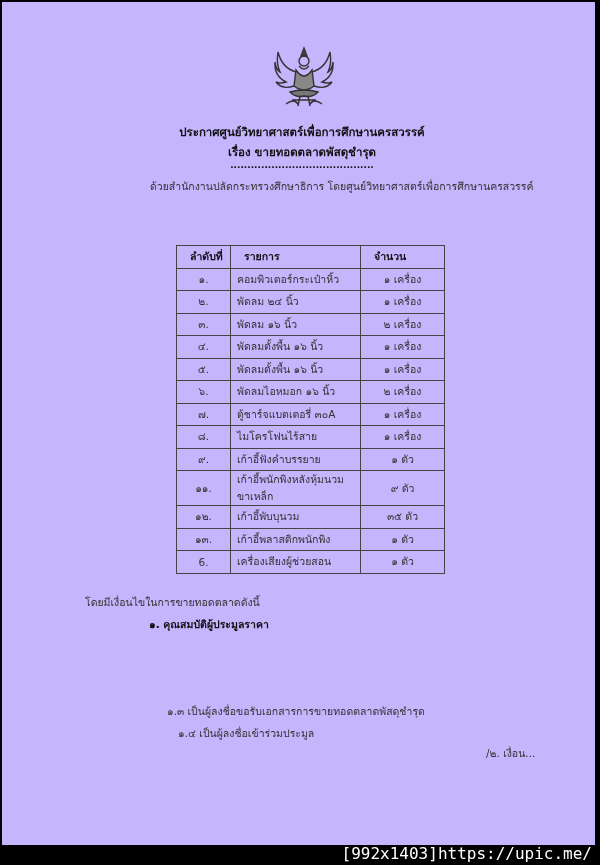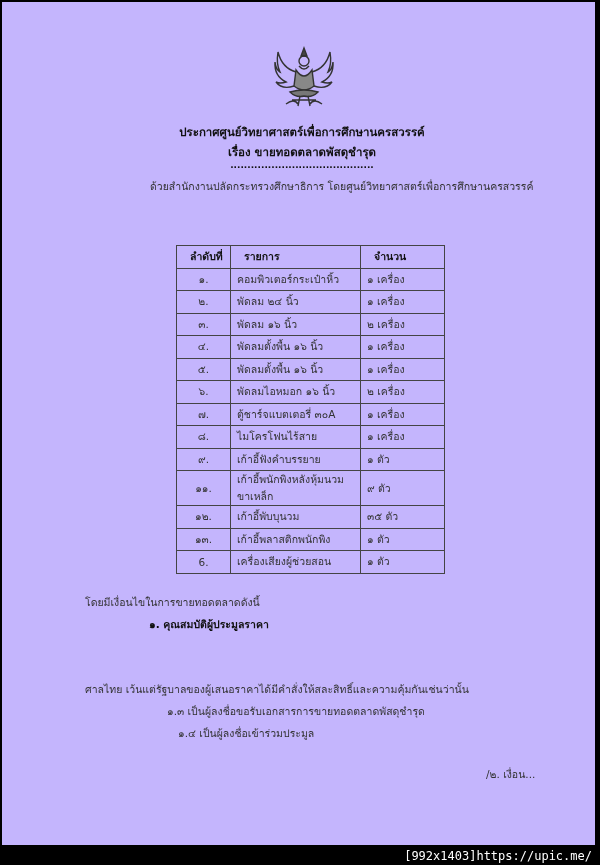--- a/index.html
+++ b/index.html
@@ -27,26 +27,26 @@
   table.items {
     position: absolute; left: 174px; top: 243px; width: 269px;
     border-collapse: collapse; font-size: 10.5px; color: #333;
   }
   table.items td, table.items th {
     border: 1px solid #444; height: 21.5px; padding: 0 6px;
   }
   table.items th { font-weight: bold; color: #111; text-align: left; padding-left: 13px; }
   table.items td.no { width: 34px; text-align: center; }
   table.items td.name { text-align: left; }
-  table.items td.qty { width: 64px; text-align: left; }
+  table.items td.qty { width: 64px; text-align: center; }
   table.items th.c1 { width: 34px; }
   table.items th.c3 { width: 64px; }
   .watermark {
     position: absolute; right: 8px; bottom: 2px; color: #fff;
-    font-family: "DejaVu Sans Mono", monospace; font-size: 12px;
+    font-family: "DejaVu Sans Mono", monospace; font-size: 16px;
   }
 </style>
 </head>
 <body>
 
 <div class="page">
   <svg class="garuda" viewBox="0 0 64 68">
     <g fill="none" stroke="#333" stroke-width="1.4">
       <path d="M32 6 L29 14 L35 14 Z" fill="#444"></path>
       <circle cx="32" cy="19" r="5"></circle>
@@ -138,20 +138,19 @@
       <tr>
           <td class="no">6.</td>
           <td class="name">เครื่องเสียงผู้ช่วยสอน</td>
           <td class="qty">๑  ตัว</td>
         </tr>
     </tbody>
   </table>
 
   <div class="para" style="left:83px; top:592px;">โดยมีเงื่อนไขในการขายทอดตลาดดังนี้</div>
   <div class="para" style="left:147px; top:614px; font-weight:bold; color:#111;">๑.  คุณสมบัติผู้ประมูลราคา</div>
-  <div class="para" style="left:83px; top:679px;">ศาลไทย เว้นแต่รัฐบาลของผู้เสนอราคาได้มีคำสั่งให้สละสิทธิ์และความคุ้มกันเช่นว่านั้น</div>
   <div class="para" style="left:165px; top:701px;">๑.๓  เป็นผู้ลงชื่อขอรับเอกสารการขายทอดตลาดพัสดุชำรุด</div>
   <div class="para" style="left:176px; top:723px;">๑.๔  เป็นผู้ลงชื่อเข้าร่วมประมูล</div>
 
-  <div class="para" style="left:484px; top:764px;">/๒. เงื่อน...</div>
+  <div class="para" style="left:484px; top:743px;">/๒. เงื่อน...</div>
 </div>
 
 <div class="watermark">[992x1403]https://upic.me/</div>
 
 </body></html>

